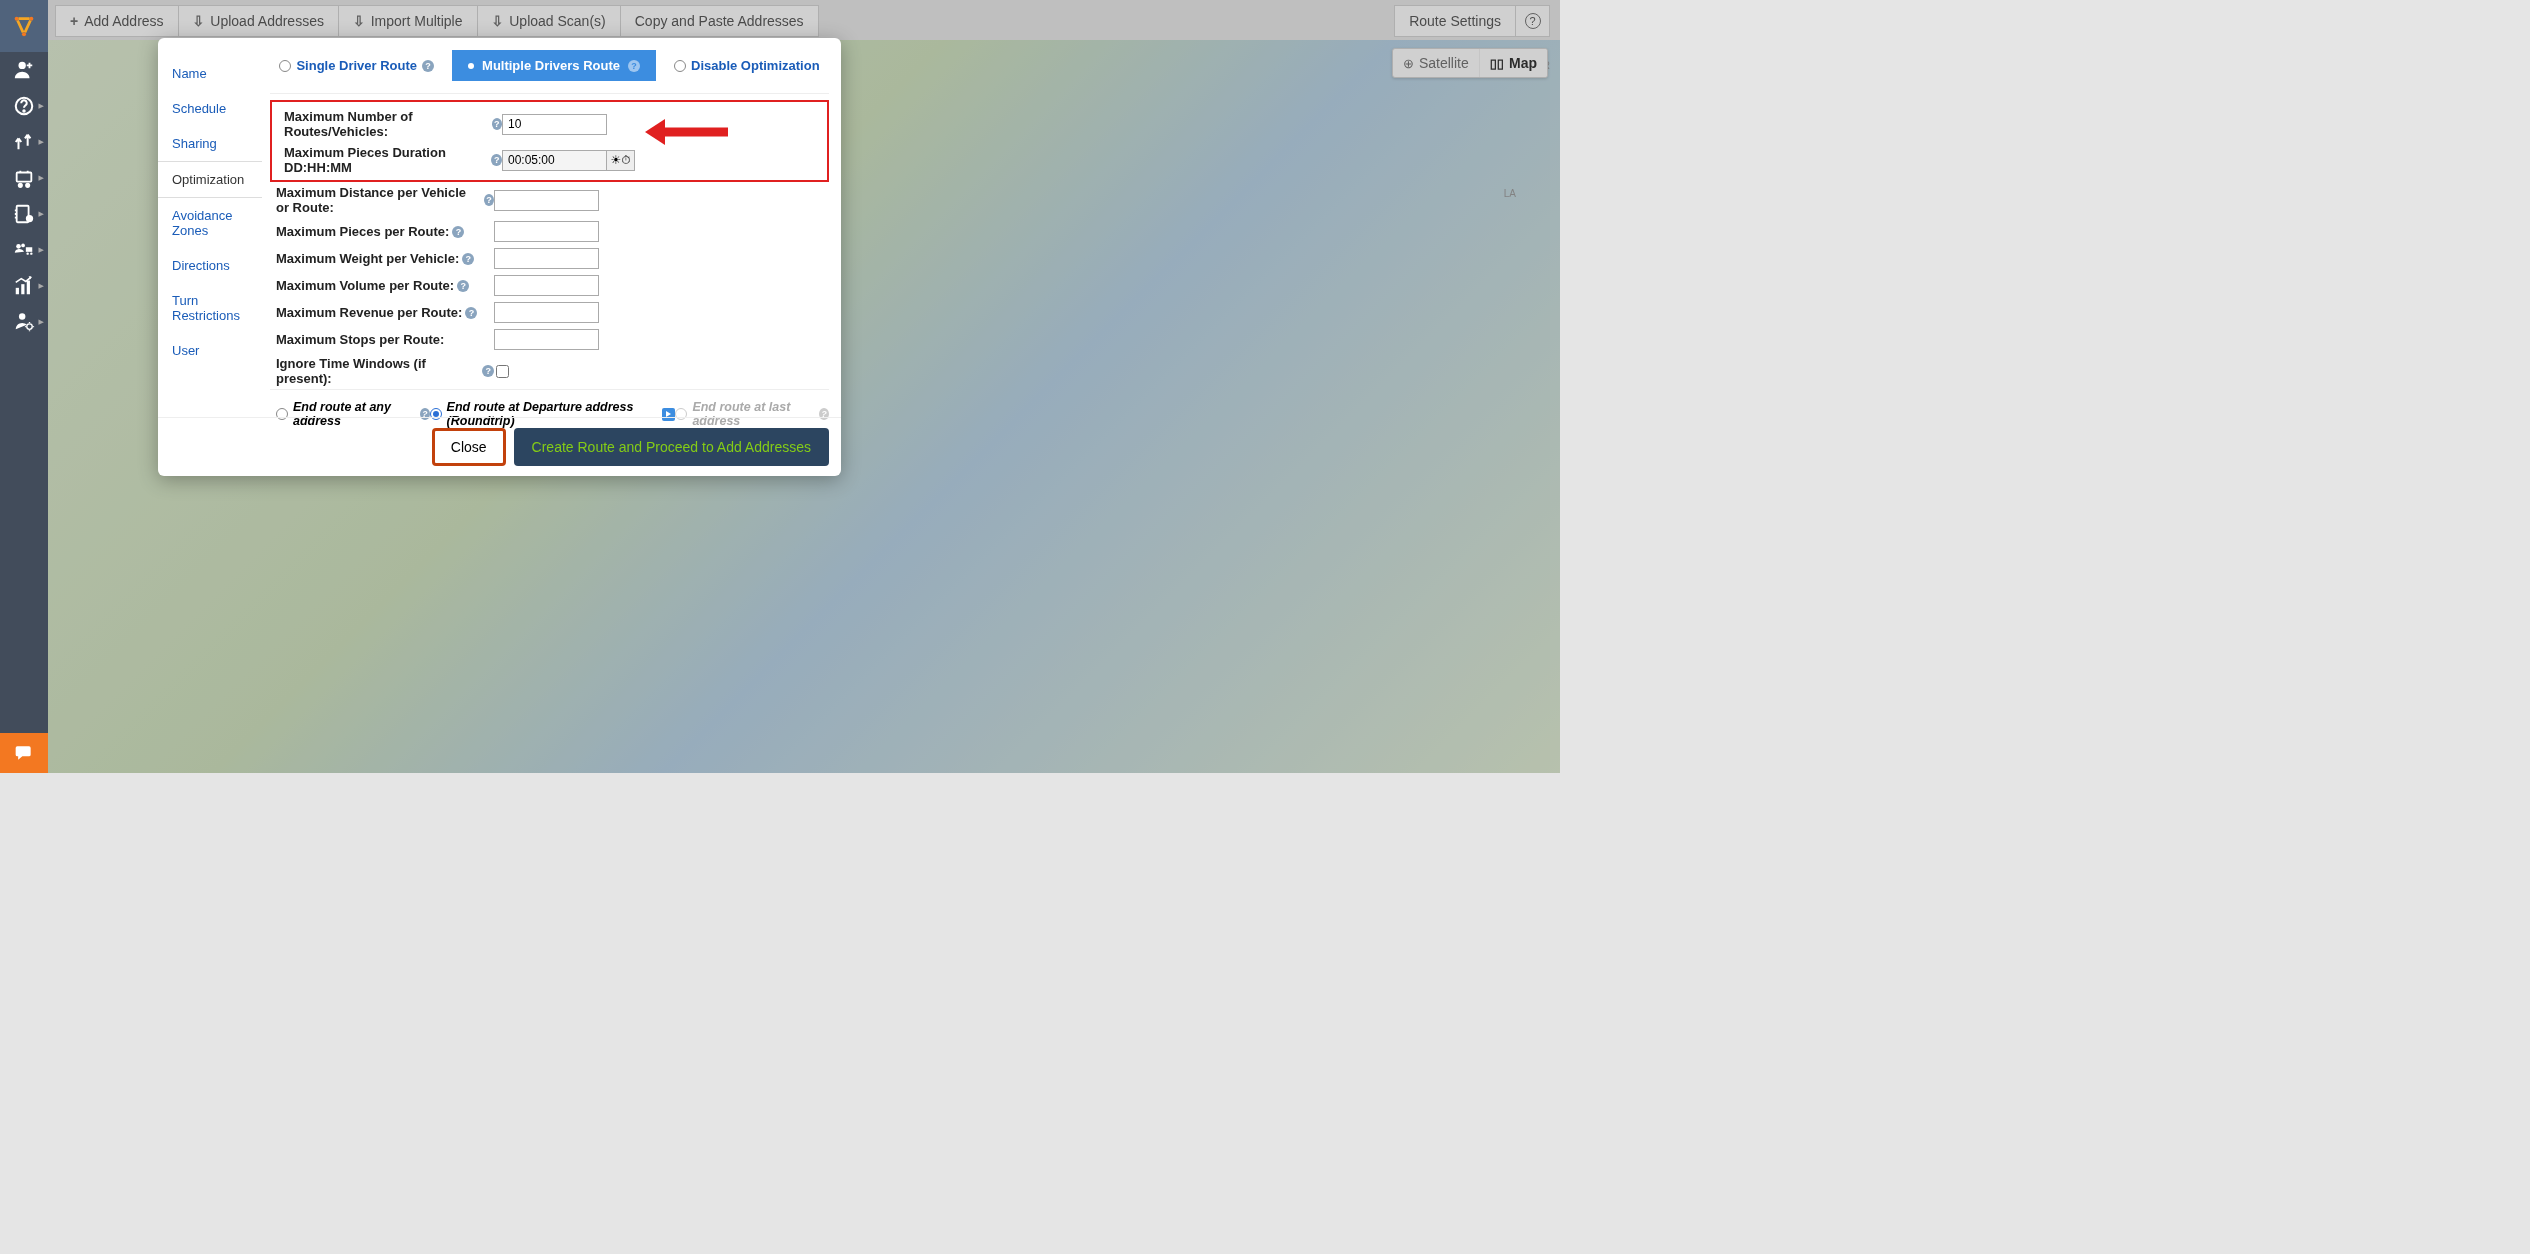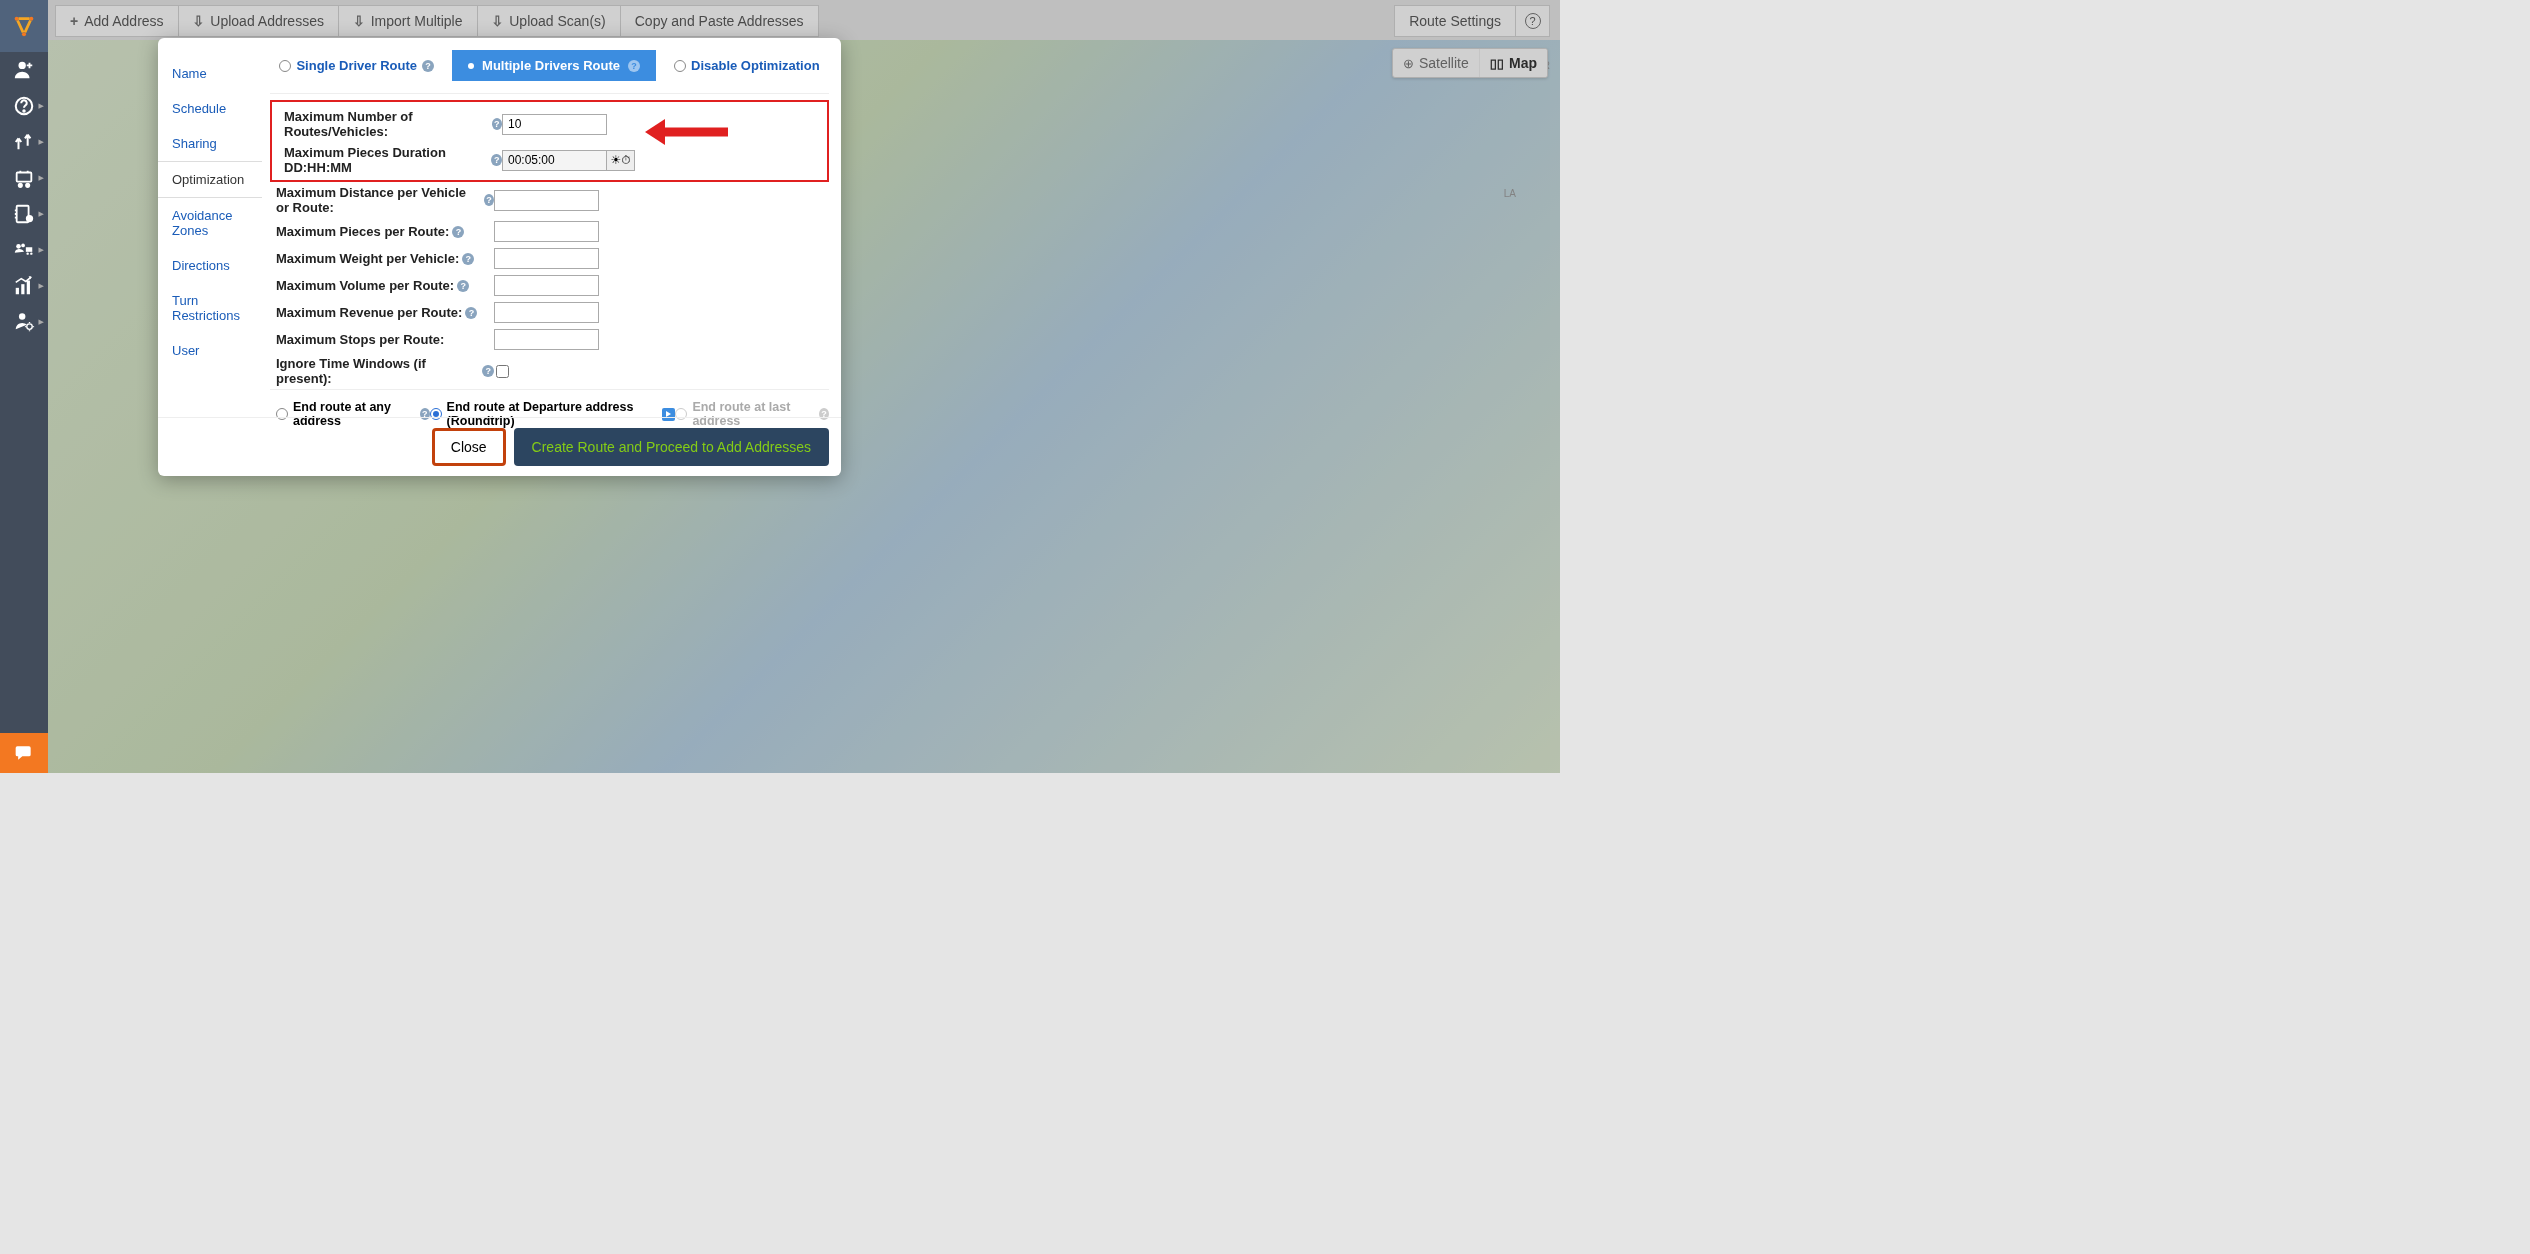--- a/index.html
+++ b/index.html
@@ -51,21 +51,21 @@
 .highlight-box { border: 2.5px solid #e02020; padding: 4px 16px 2px 6px; margin-top: 2px; }
 .form-row { display: flex; align-items: center; padding: 3px 6px; }
 .form-label { font-size: 13px; font-weight: bold; color: #222; width: 218px; display: flex; align-items: center; gap: 3px; }
 .form-input { border: 1px solid #aaa; height: 21px; width: 105px; font-size: 12px; padding: 2px 5px; background: #fff; }
 .form-input.duration { background: #f4f4f4; }
 .duration-wrap { display: flex; }
 .duration-btn { width: 28px; height: 21px; border: 1px solid #aaa; border-left: none; background: #eee; display: flex; align-items: center; justify-content: center; cursor: pointer; font-size: 12px; }
 .checkbox-cell { width: 105px; display: flex; align-items: center; }
 .checkbox-cell input { margin-left: 2px; }
 
-.end-route-row { display: flex; align-items: center; gap: 0; border-top: 1px solid #eee; padding-top: 10px; margin-top: auto; padding-left: 6px; flex-wrap: nowrap; }
+.end-route-row { display: flex; align-items: center; gap: 0; border-top: 1px solid #eee; padding-top: 10px; margin-top: auto; padding-left: 6px; flex-wrap: nowrap; font-style: italic; }
 .er-opt { display: flex; align-items: center; gap: 5px; font-size: 12.5px; font-weight: bold; cursor: pointer; }
 .er-opt.disabled { color: #aaa; cursor: default; }
 .radio-circle { width: 12px; height: 12px; border: 1.5px solid #888; border-radius: 50%; display: inline-flex; align-items: center; justify-content: center; flex-shrink: 0; }
 .radio-circle.checked { border-color: #2a6fd6; }
 .radio-circle.checked::after { content: ''; width: 6px; height: 6px; background: #2a6fd6; border-radius: 50%; }
 .radio-circle.disabled { border-color: #ccc; }
 .play-icon { display:inline-flex; width:13px; height:13px; background:#3c8de0; border-radius:2px; align-items:center; justify-content:center; flex-shrink:0; }
 .play-icon::after { content:''; border-left:5px solid #fff; border-top:3px solid transparent; border-bottom:3px solid transparent; }
 
 .modal-footer { border-top: 1px solid #eee; padding: 10px 12px; display: flex; justify-content: flex-end; gap: 8px; }

